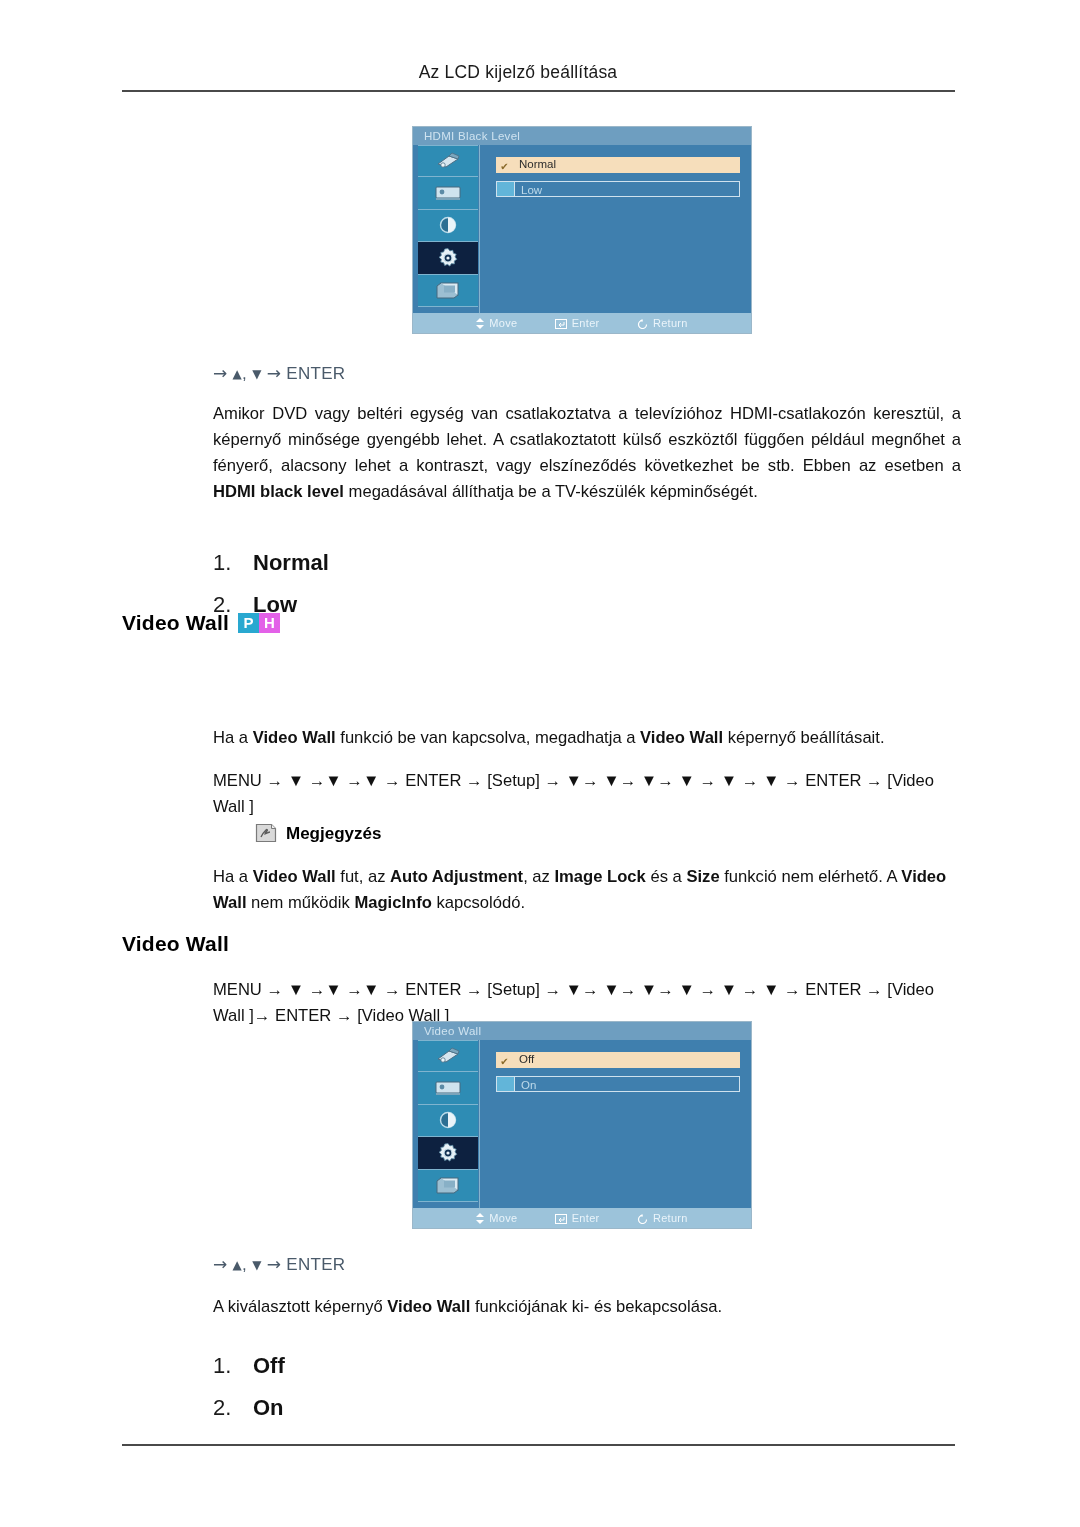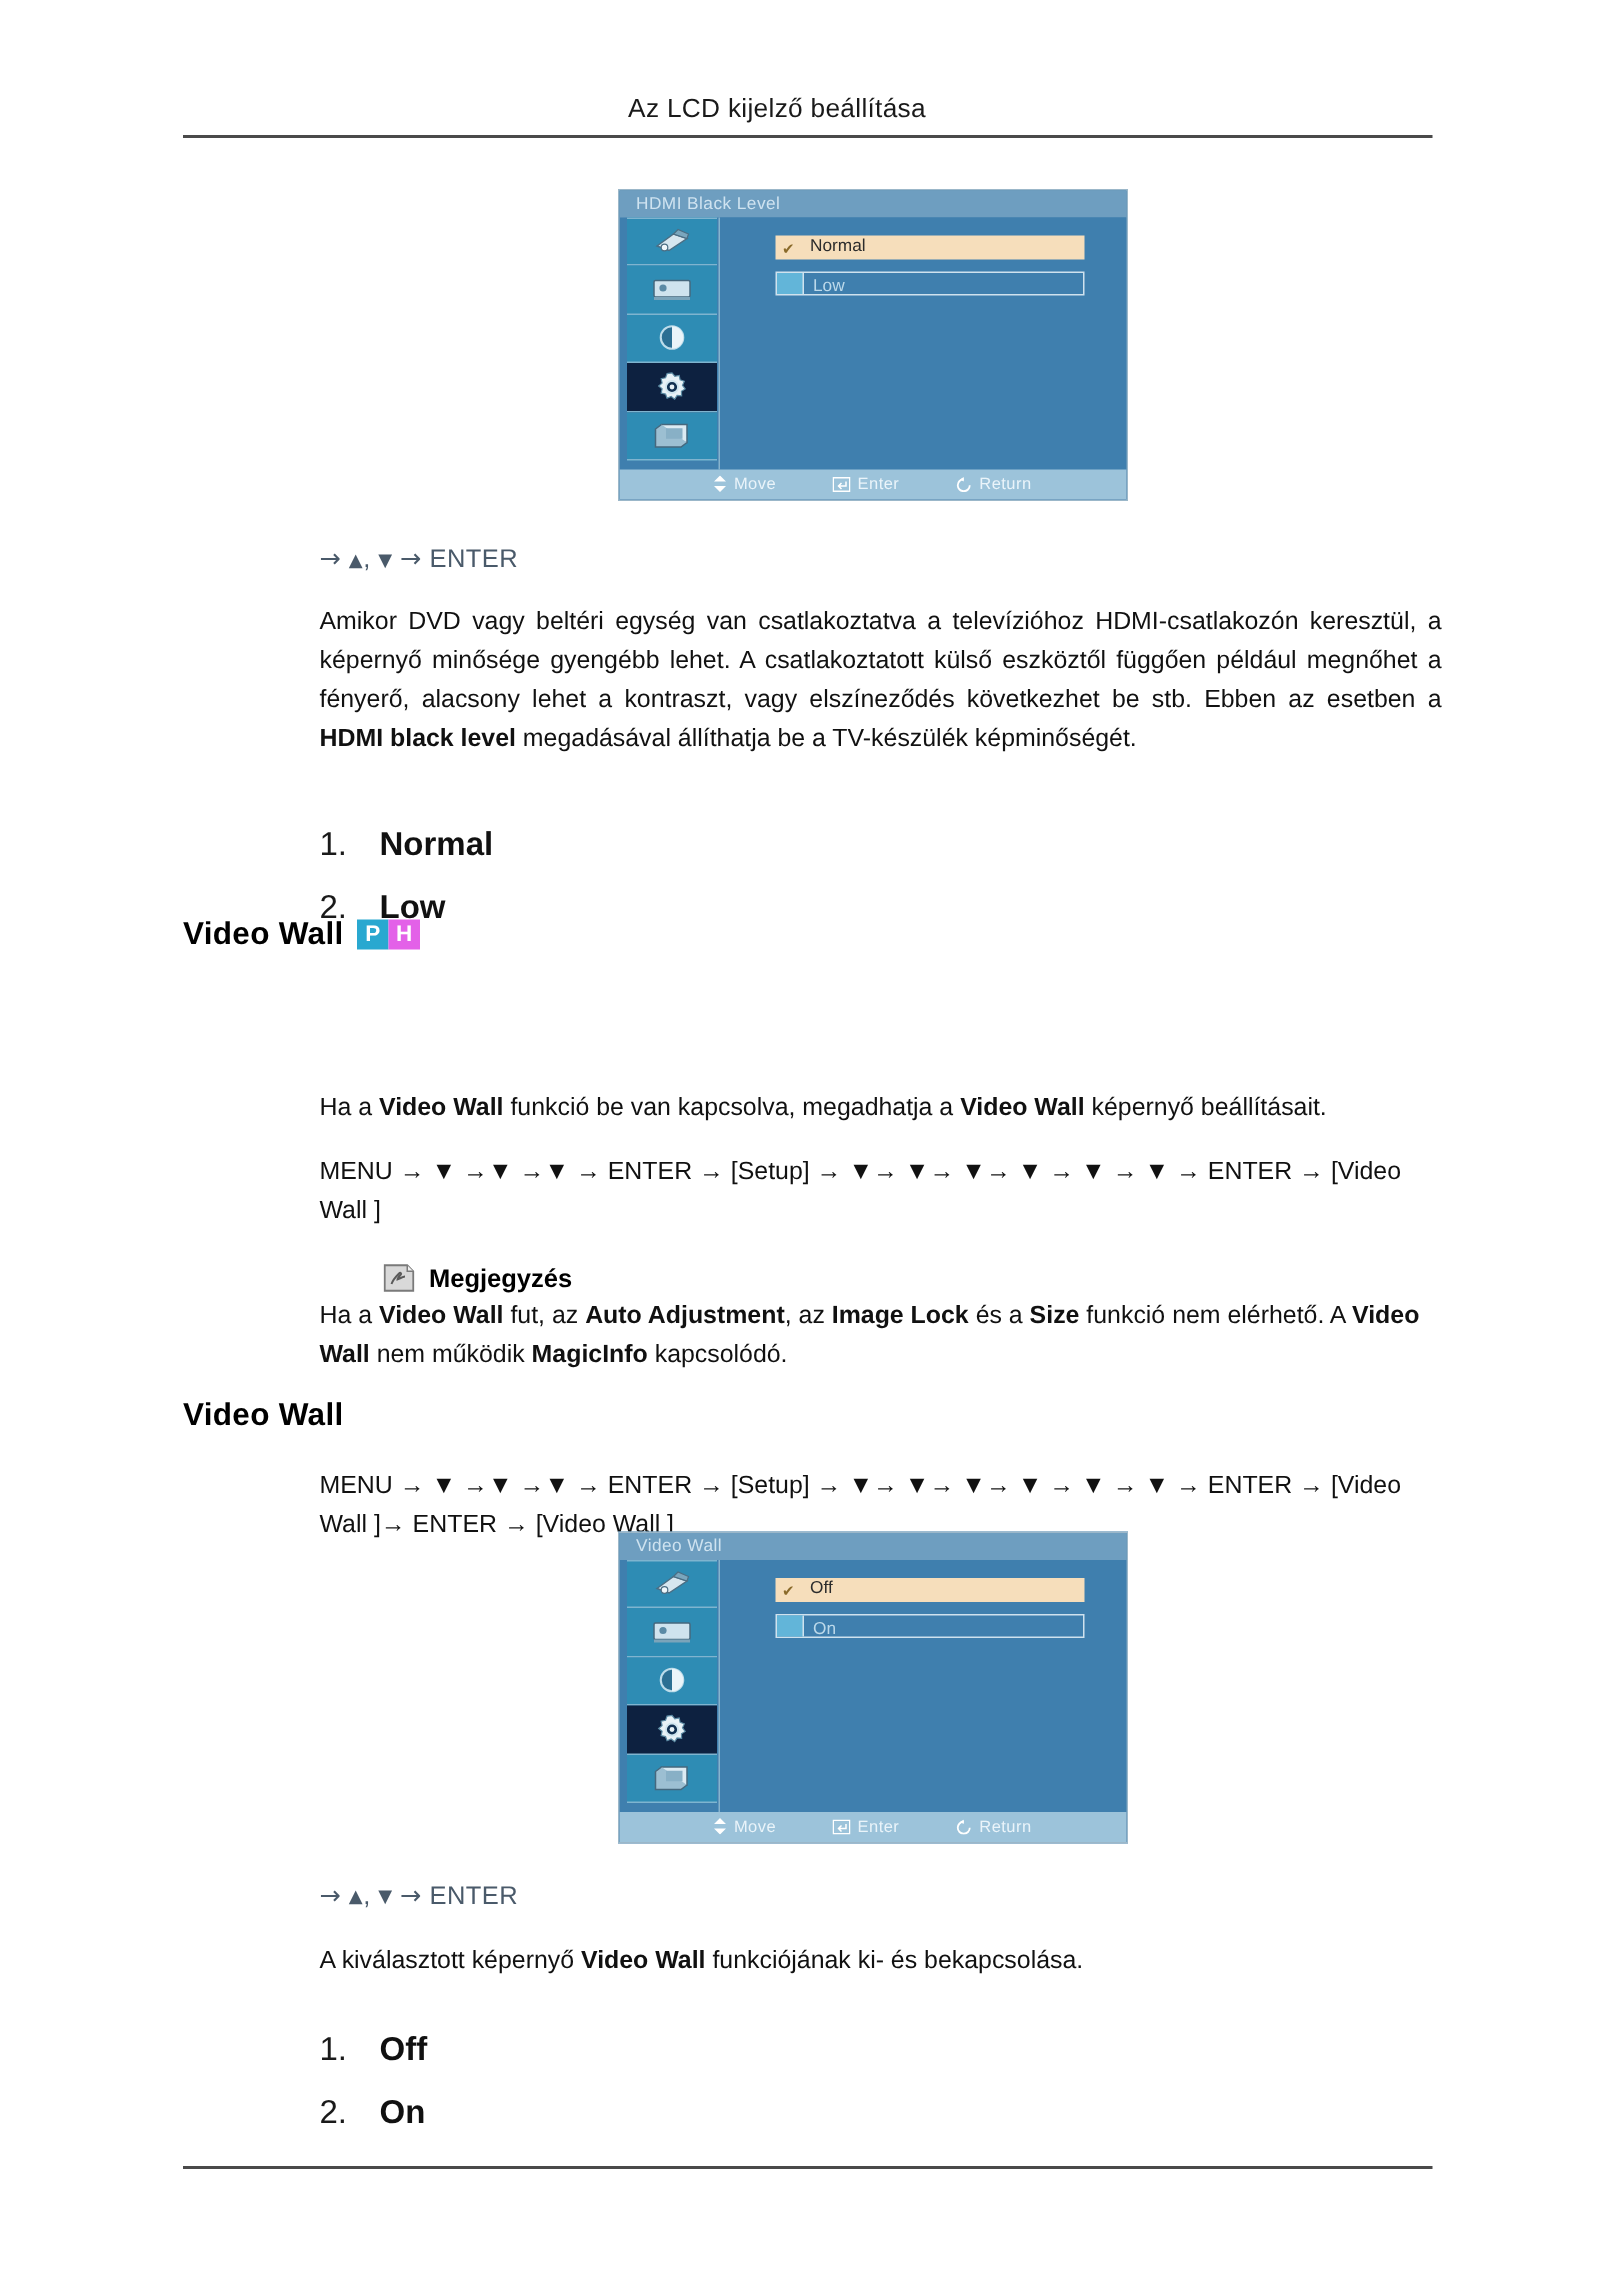--- a/index.html
+++ b/index.html
@@ -176,22 +176,22 @@
     position: absolute;
     top: 18px;
     left: 66px;
     right: 0;
     bottom: 20px;
     background: #3f7fae;
     border-left: 1px solid #87b3cd;
   }
   .osd-opt {
     position: absolute;
-    left: 37px;
-    width: 206px;
+    left: 16px;
+    width: 244px;
     height: 16px;
     box-sizing: border-box;
     font-size: 11.5px;
     line-height: 15px;
   }
   .osd-opt.sel {
     top: 12px;
     background: #f6debb;
     color: #2c2c2c;
   }
@@ -340,21 +340,21 @@
     </div>
   </div>
 
   <h2 class="sec" style="top:611px;"><span>Video Wall</span><span class="badges"><span class="badge" id="badgeP" style="background: rgb(41, 168, 208);">P</span><span class="badge" id="badgeH" style="background: rgb(227, 97, 232);">H</span></span></h2>
 
 
   <div class="tb body-col nojust" style="top:725px;"><span>Ha a </span><b>Video Wall</b><span> funkció be van kapcsolva, megadhatja a </span><b>Video Wall</b><span> képernyő beállításait.</span></div>
 
   <div class="tb body-col nojust" style="top:768px;">MENU → ▼ →▼ →▼ → ENTER → [Setup] → ▼→ ▼→ ▼→ ▼ → ▼ → ▼ → ENTER → [Video Wall ]</div>
 
-  <div class="note-head" style="top:842px;padding-left:42px;">
+  <div class="note-head" style="top:823px;padding-left:42px;">
     <span class="note-icon">
       <svg width="22" height="20" viewBox="0 0 22 20">
         <path d="M1.5 1.5 h15 l4 4 v13 h-19 Z" fill="#d9d9d9" stroke="#7a7a7a" stroke-width="1.2"></path>
         <path d="M16.5 1.5 v4 h4" fill="#f0f0f0" stroke="#7a7a7a" stroke-width="1"></path>
         <path d="M6 14 c1-3 3-5 5-7 c1-1 2 0 1 1 c-1 1-2 2-2 3 c2-1 4-2 5-2" fill="none" stroke="#5a5a5a" stroke-width="1.3"></path>
       </svg>
     </span><span>Megjegyzés</span>
   </div>
 
   <div class="tb body-col nojust" style="top:864px;"><span>Ha a </span><b>Video Wall</b><span> fut, az </span><b>Auto Adjustment</b><span>, az </span><b>Image Lock</b><span> és a </span><b>Size</b><span> funkció nem elérhető. A </span><b>Video Wall</b><span> nem működik </span><b>MagicInfo</b><span> kapcsolódó.</span></div>

